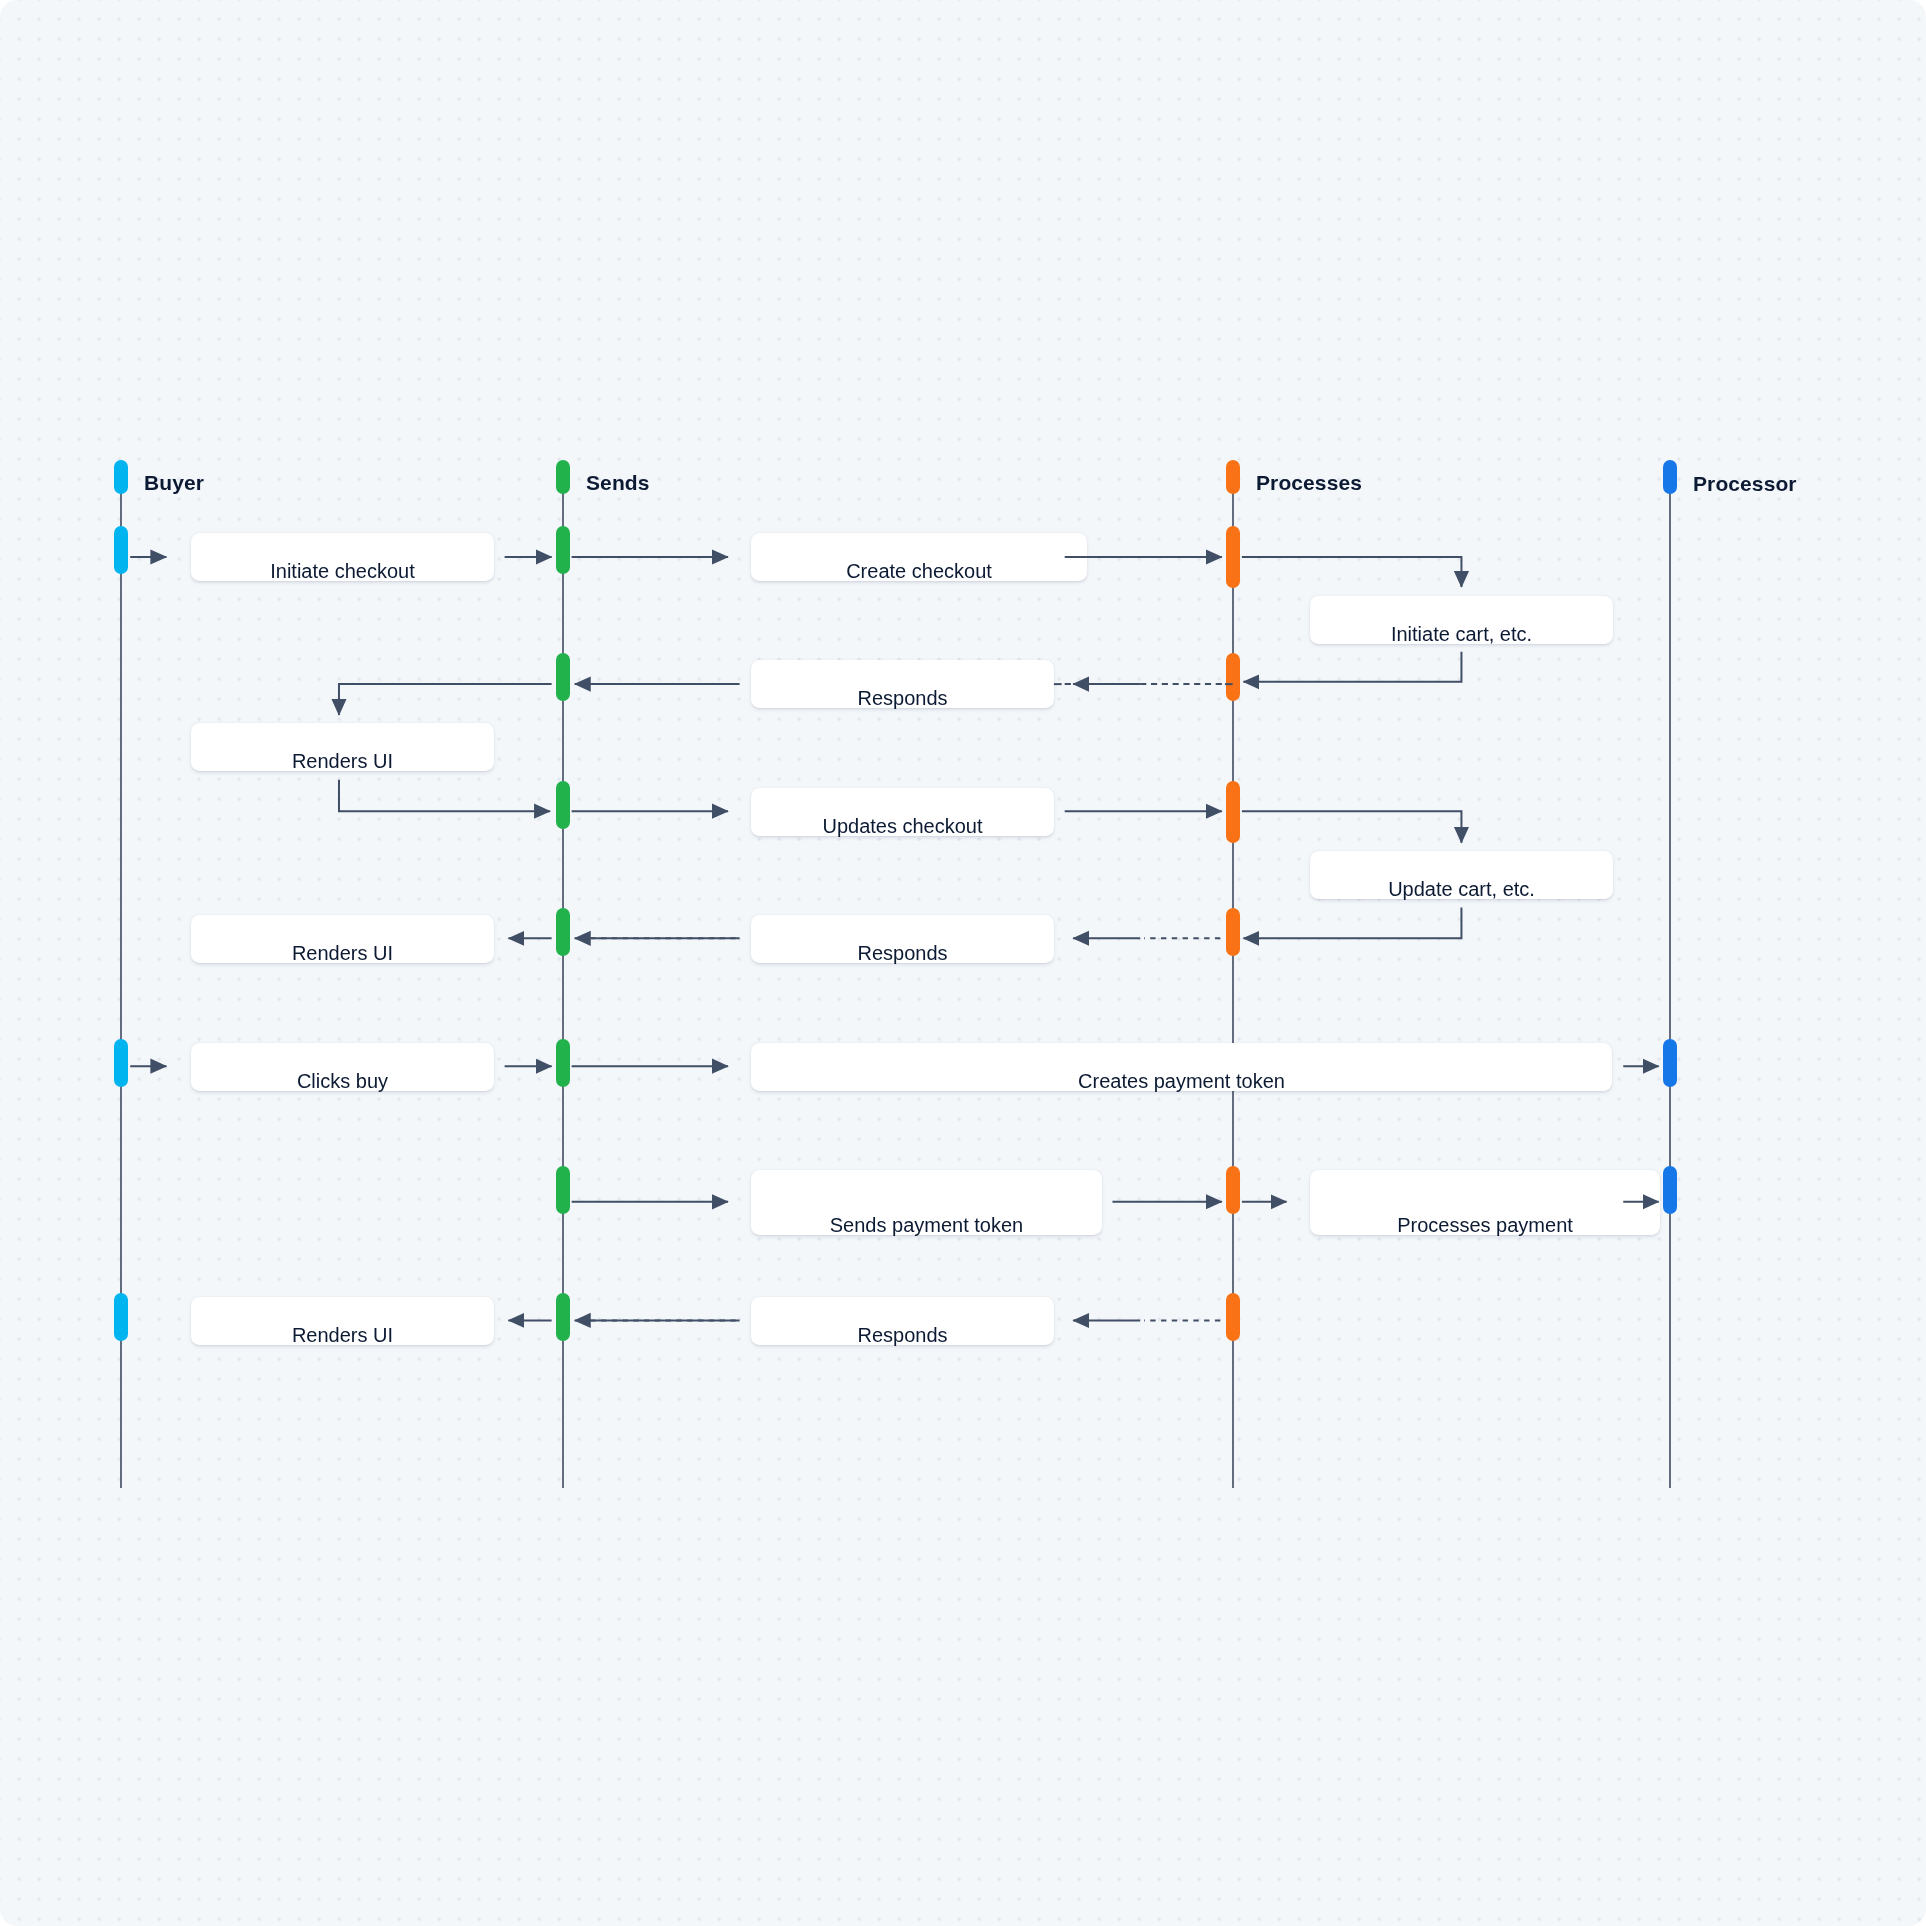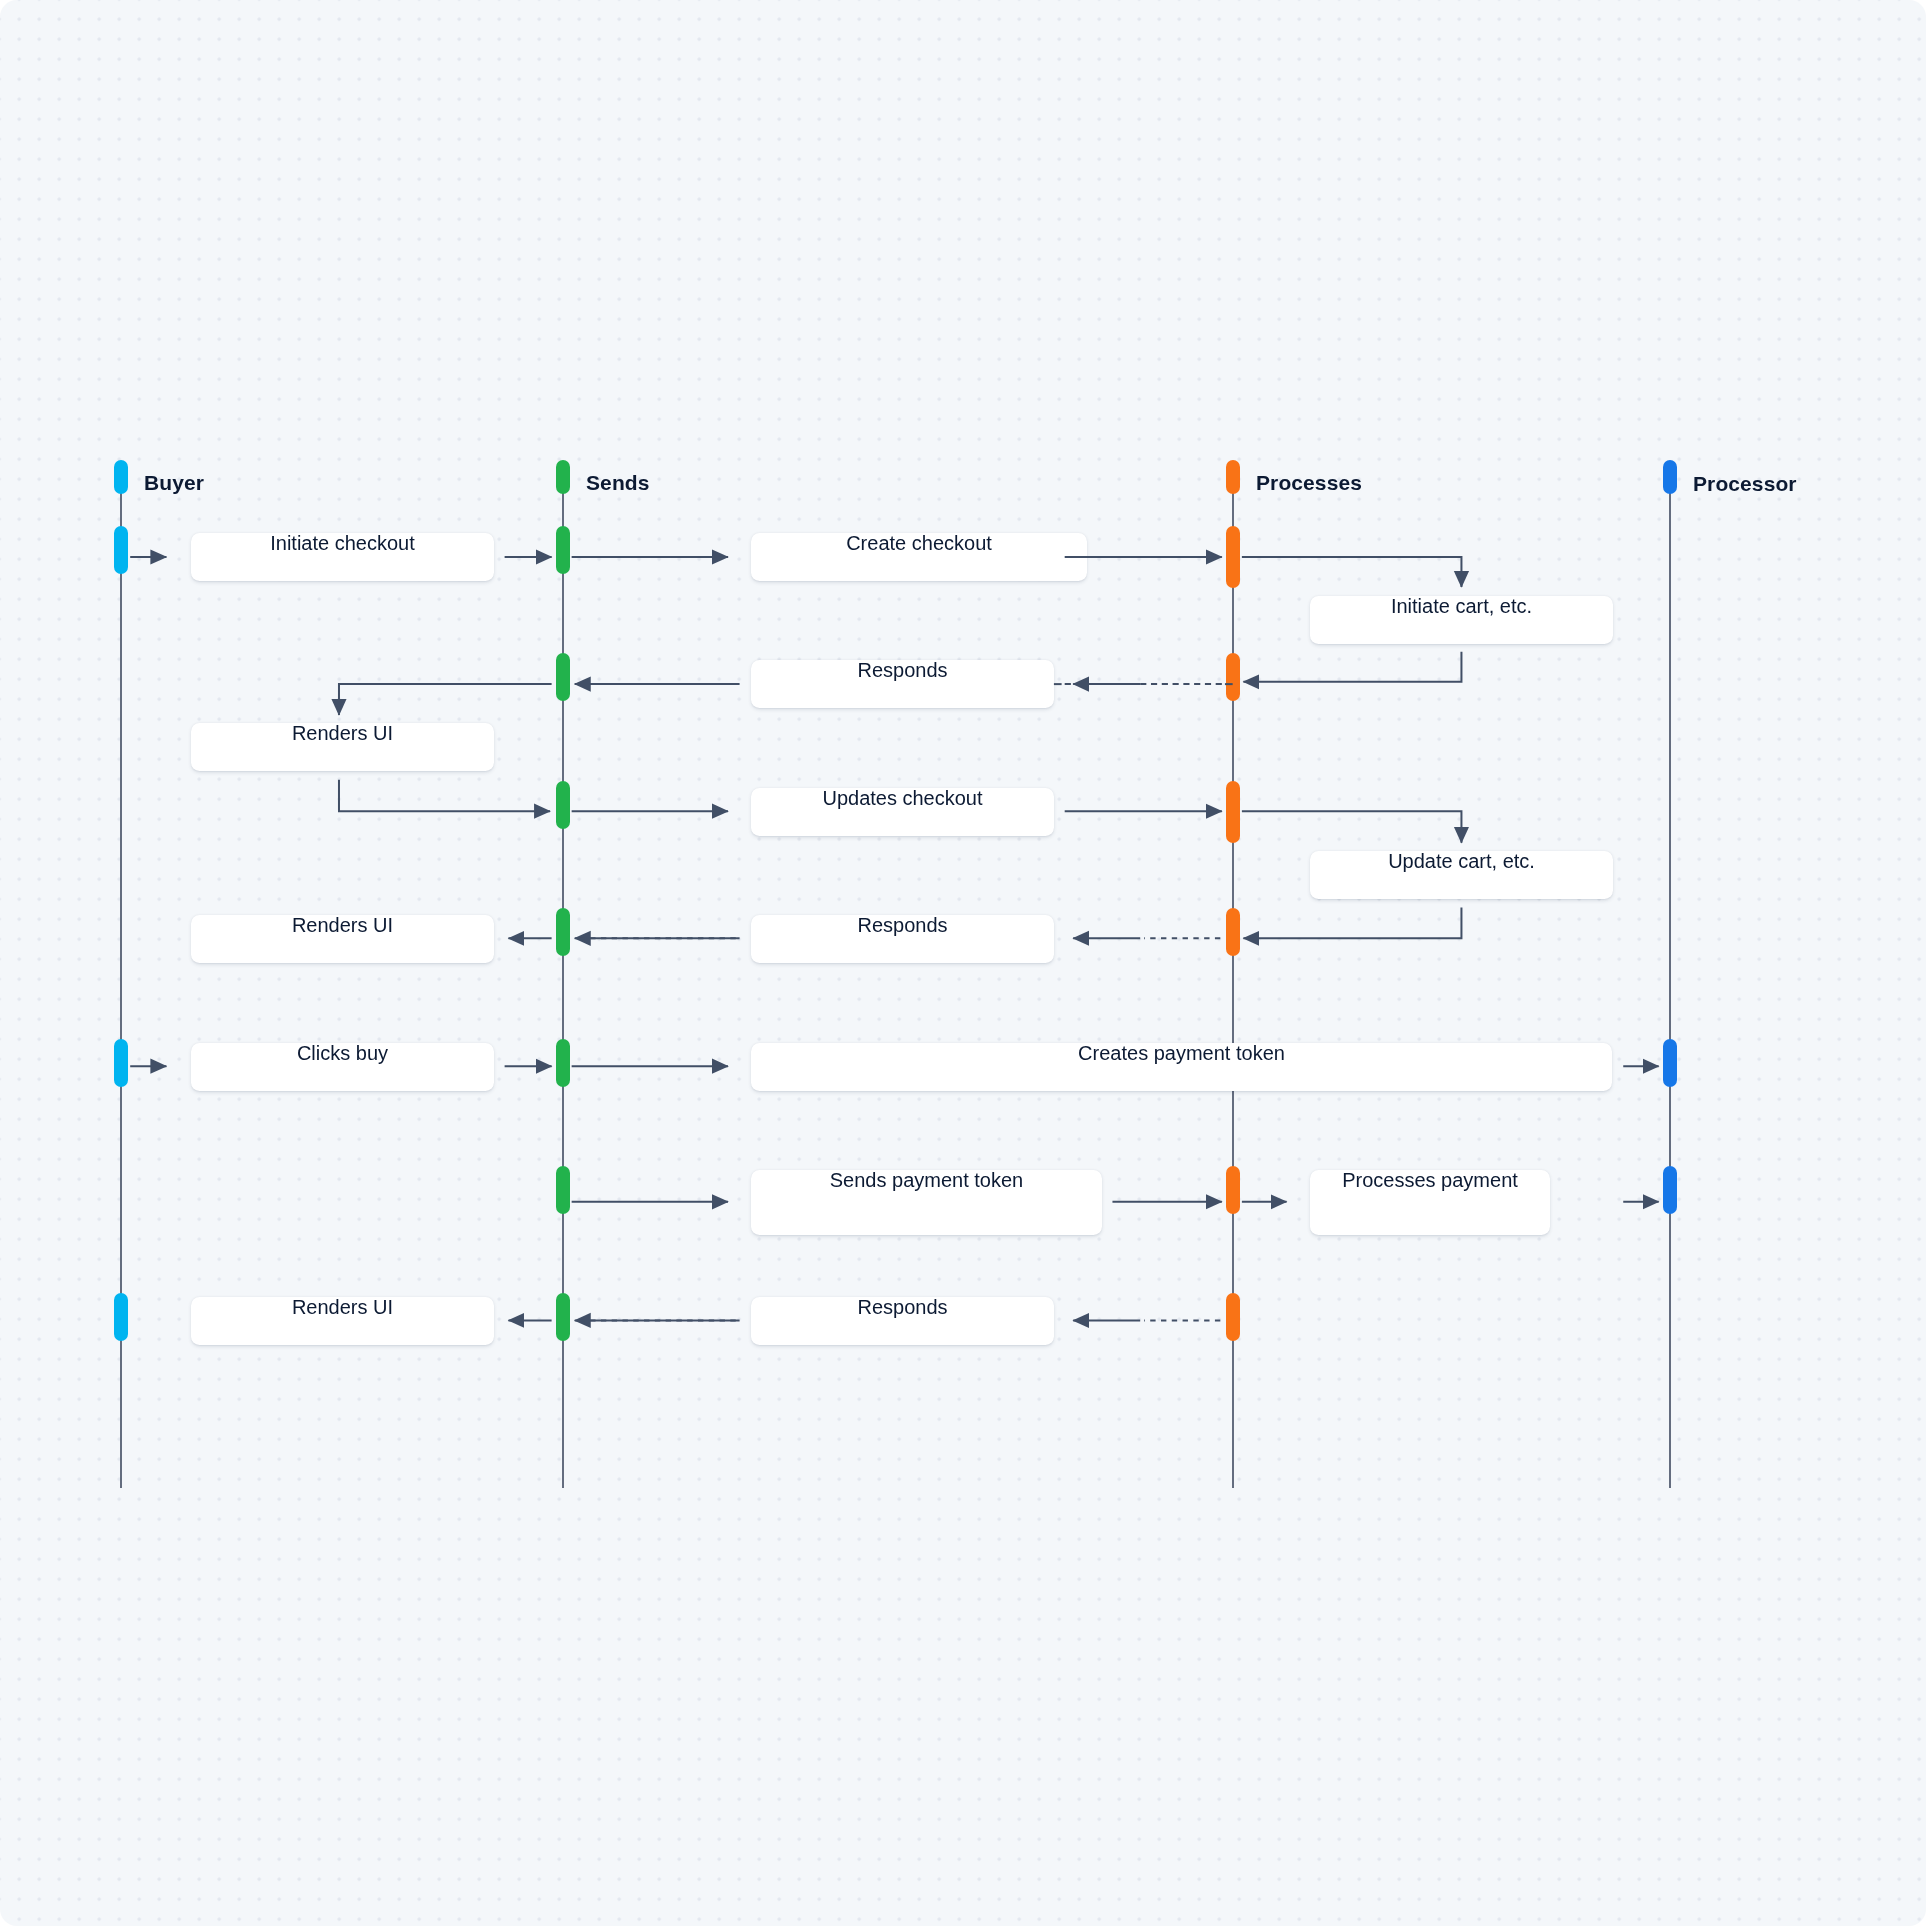--- a/index.html
+++ b/index.html
@@ -43,21 +43,21 @@
     position: absolute;
     width: 14px;
     border-radius: 7px;
   }
   .msgbox {
     position: absolute;
     background: #ffffff;
     border-radius: 8.5px;
     box-shadow: 0 1.5px 3.9px rgba(22,40,70,.10), 0 0.8px 1.5px rgba(22,40,70,.06);
     display: flex;
-    align-items: flex-start;
+    align-items: flex-end;
     justify-content: center;
     box-sizing: border-box;
     padding: 0 12.3px;
   }
   .msgbox span {
     font-size: 20px;
     color: #0c1a33;
     white-space: nowrap;
     line-height: 1;
   }
@@ -134,21 +134,21 @@
       </div>
       <div class="msgbox" style="left: 191px; top: 1043px; width: 303px; height: 48px;">
         <span>Clicks buy</span>
       </div>
       <div class="msgbox" style="left: 751px; top: 1043px; width: 861px; height: 48px;">
         <span>Creates payment token</span>
       </div>
       <div class="msgbox" style="left: 751px; top: 1170px; width: 351px; height: 65px;">
         <span>Sends payment token</span>
       </div>
-      <div class="msgbox" style="left: 1310px; top: 1170px; width: 240px; height: 65px;">
+      <div class="msgbox" style="left: 1310px; top: 1170px; width: 350px; height: 65px;">
         <span>Processes payment</span>
       </div>
       <div class="msgbox" style="left: 751px; top: 1297px; width: 303px; height: 48px;">
         <span>Responds</span>
       </div>
       <div class="msgbox" style="left: 191px; top: 1297px; width: 303px; height: 48px;">
         <span>Renders UI</span>
       </div>
     </div>
 

